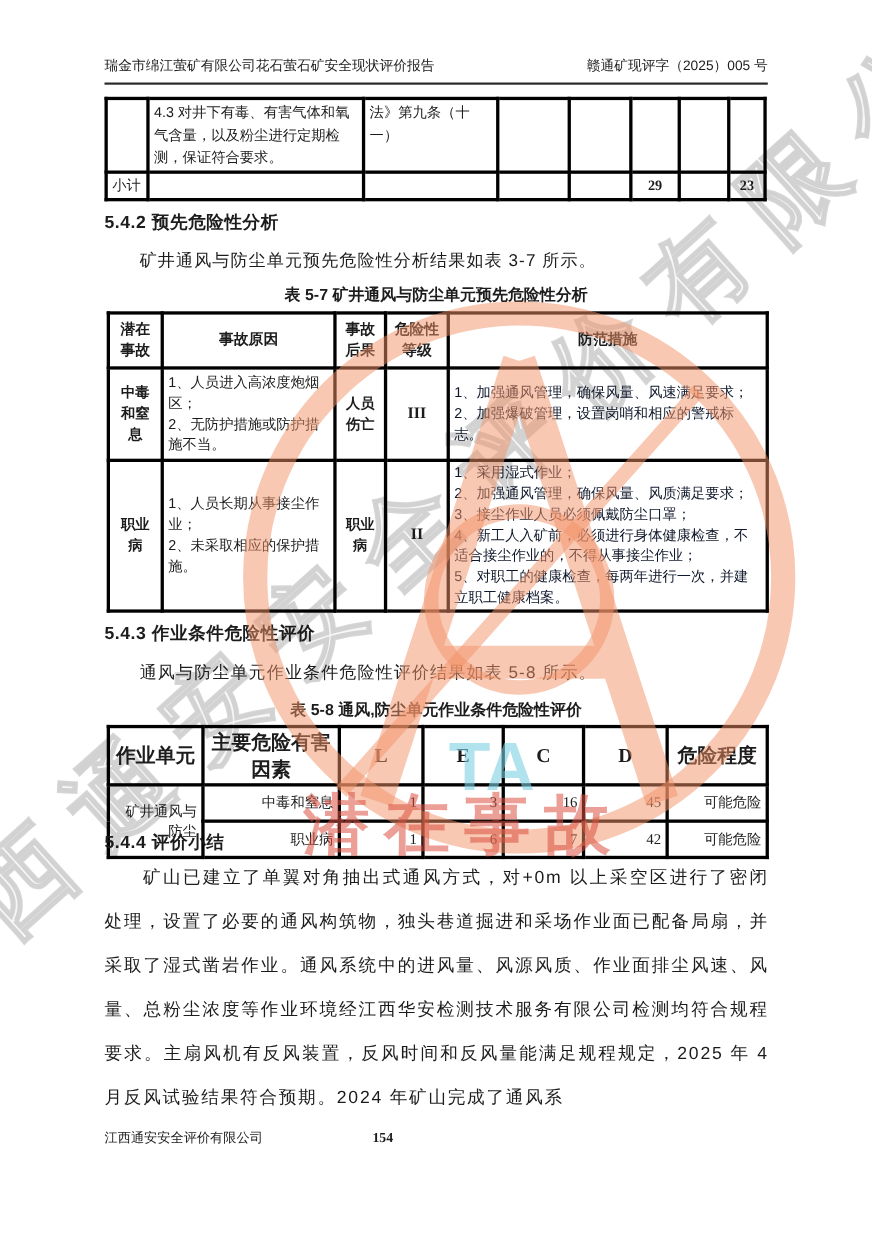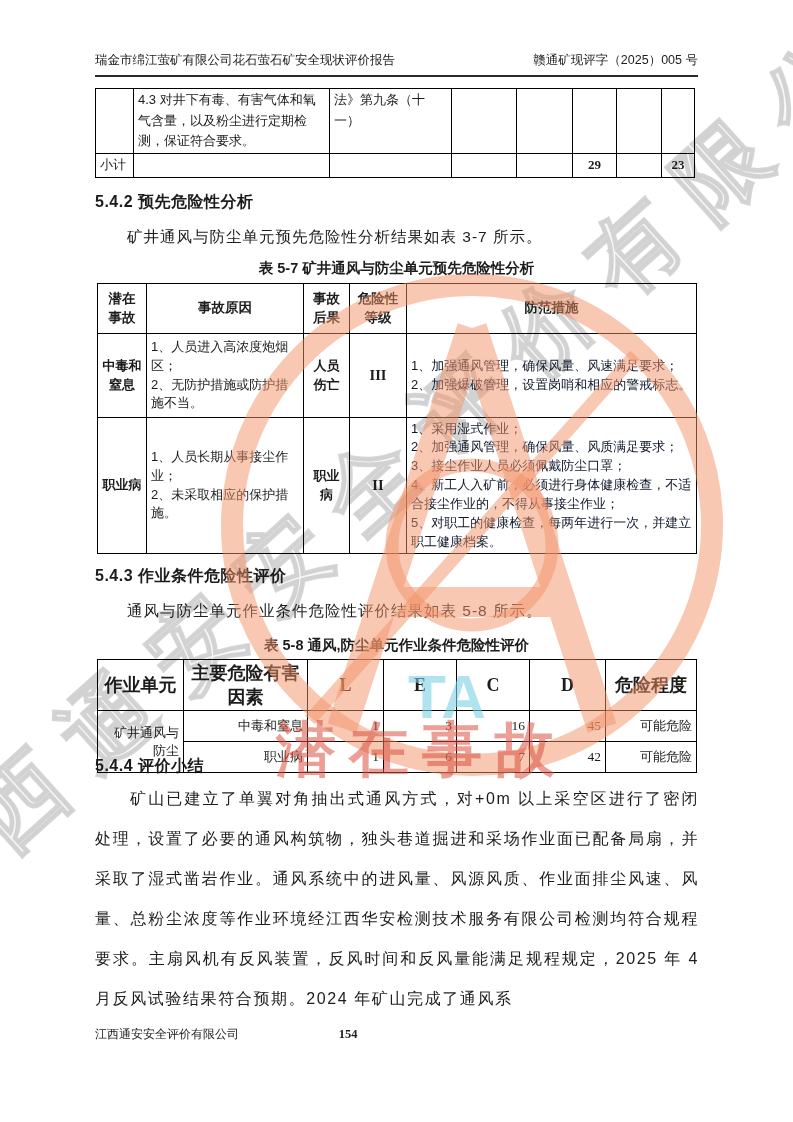--- a/index.html
+++ b/index.html
@@ -8,21 +8,21 @@
   .serif{font-family:"Liberation Serif","DejaVu Serif",serif;}
 
   
   .hdr{position:absolute;top:52px;left:95px;width:603px;display:flex;justify-content:space-between;font-size:12.5px;}
   .hdr-rule{position:absolute;top:75px;left:95px;width:603px;border-top:2px solid #2a2a2a;height:0;}
   .footer-co{position:absolute;left:95px;top:1026px;font-size:12px;}
   .footer-pg{position:absolute;left:0;top:1027px;width:696px;text-align:center;font-size:12.5px;font-weight:bold;}
 
   
   table{border-collapse:collapse;table-layout:fixed;}
-  td,th{border:1px solid #000000;padding:1px 4px;overflow:hidden;font-weight:normal;}
+  td,th{border:3px solid #000000;padding:1px 4px;overflow:hidden;font-weight:normal;}
   .c{text-align:center;font-weight:bold;}
   .l{text-align:left;}
   .pre{white-space:pre-line;margin-top:10px;}
   .red{color:#0f172a;}
   .vtop{vertical-align:top;}
   .vmid{vertical-align:middle;}
 
   
   .t-top{position:absolute;top:88px;left:95px;}
   .t-top td{font-size:13px;line-height:1.58;}

